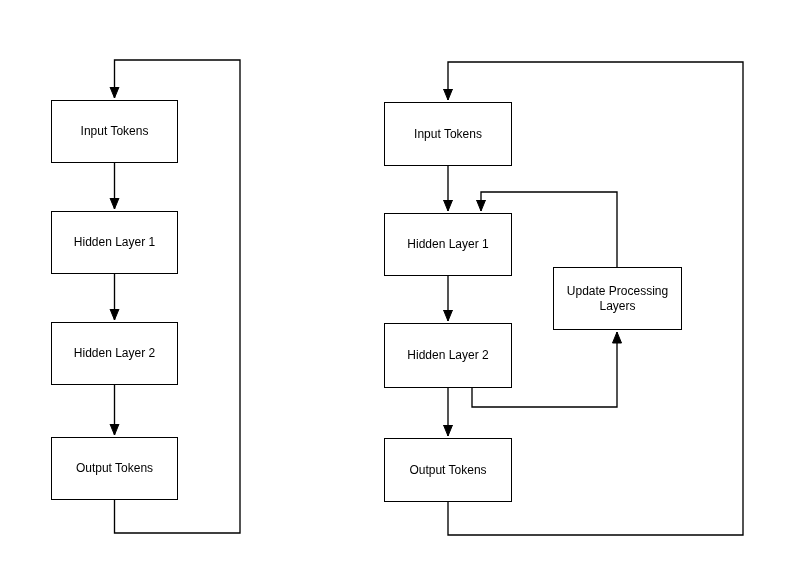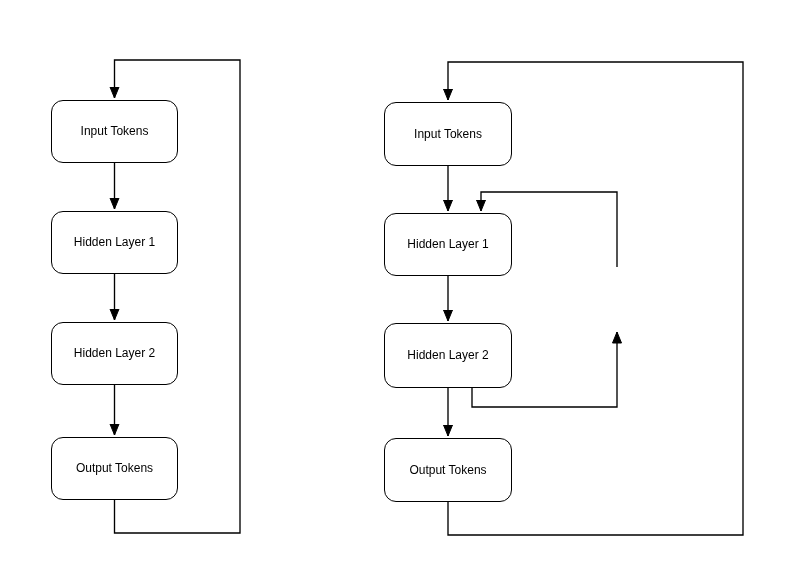--- a/index.html
+++ b/index.html
@@ -21,21 +21,21 @@
   }
   .edges {
     position: absolute;
     left: 0; top: 0;
     width: 786px; height: 577px;
   }
   .node {
     position: absolute;
     background: var(--fill);
     border: 1.4px solid var(--stroke);
-    border-radius: 12px;
+    border-radius: 0;
     display: flex;
     align-items: center;
     justify-content: center;
     text-align: center;
     font-size: 12px;
     line-height: 15px;
     color: var(--text);
     padding: 4px 10px;
   }
   
@@ -81,14 +81,15 @@
 
   <div class="node l-input">Input Tokens</div>
   <div class="node l-h1">Hidden Layer 1</div>
   <div class="node l-h2">Hidden Layer 2</div>
   <div class="node l-output">Output Tokens</div>
 
   <div class="node r-input">Input Tokens</div>
   <div class="node r-h1">Hidden Layer 1</div>
   <div class="node r-h2">Hidden Layer 2</div>
   <div class="node r-output">Output Tokens</div>
+  <div class="node r-update">Update Processing Layers</div>
 
 </div>
 
 </body></html>

